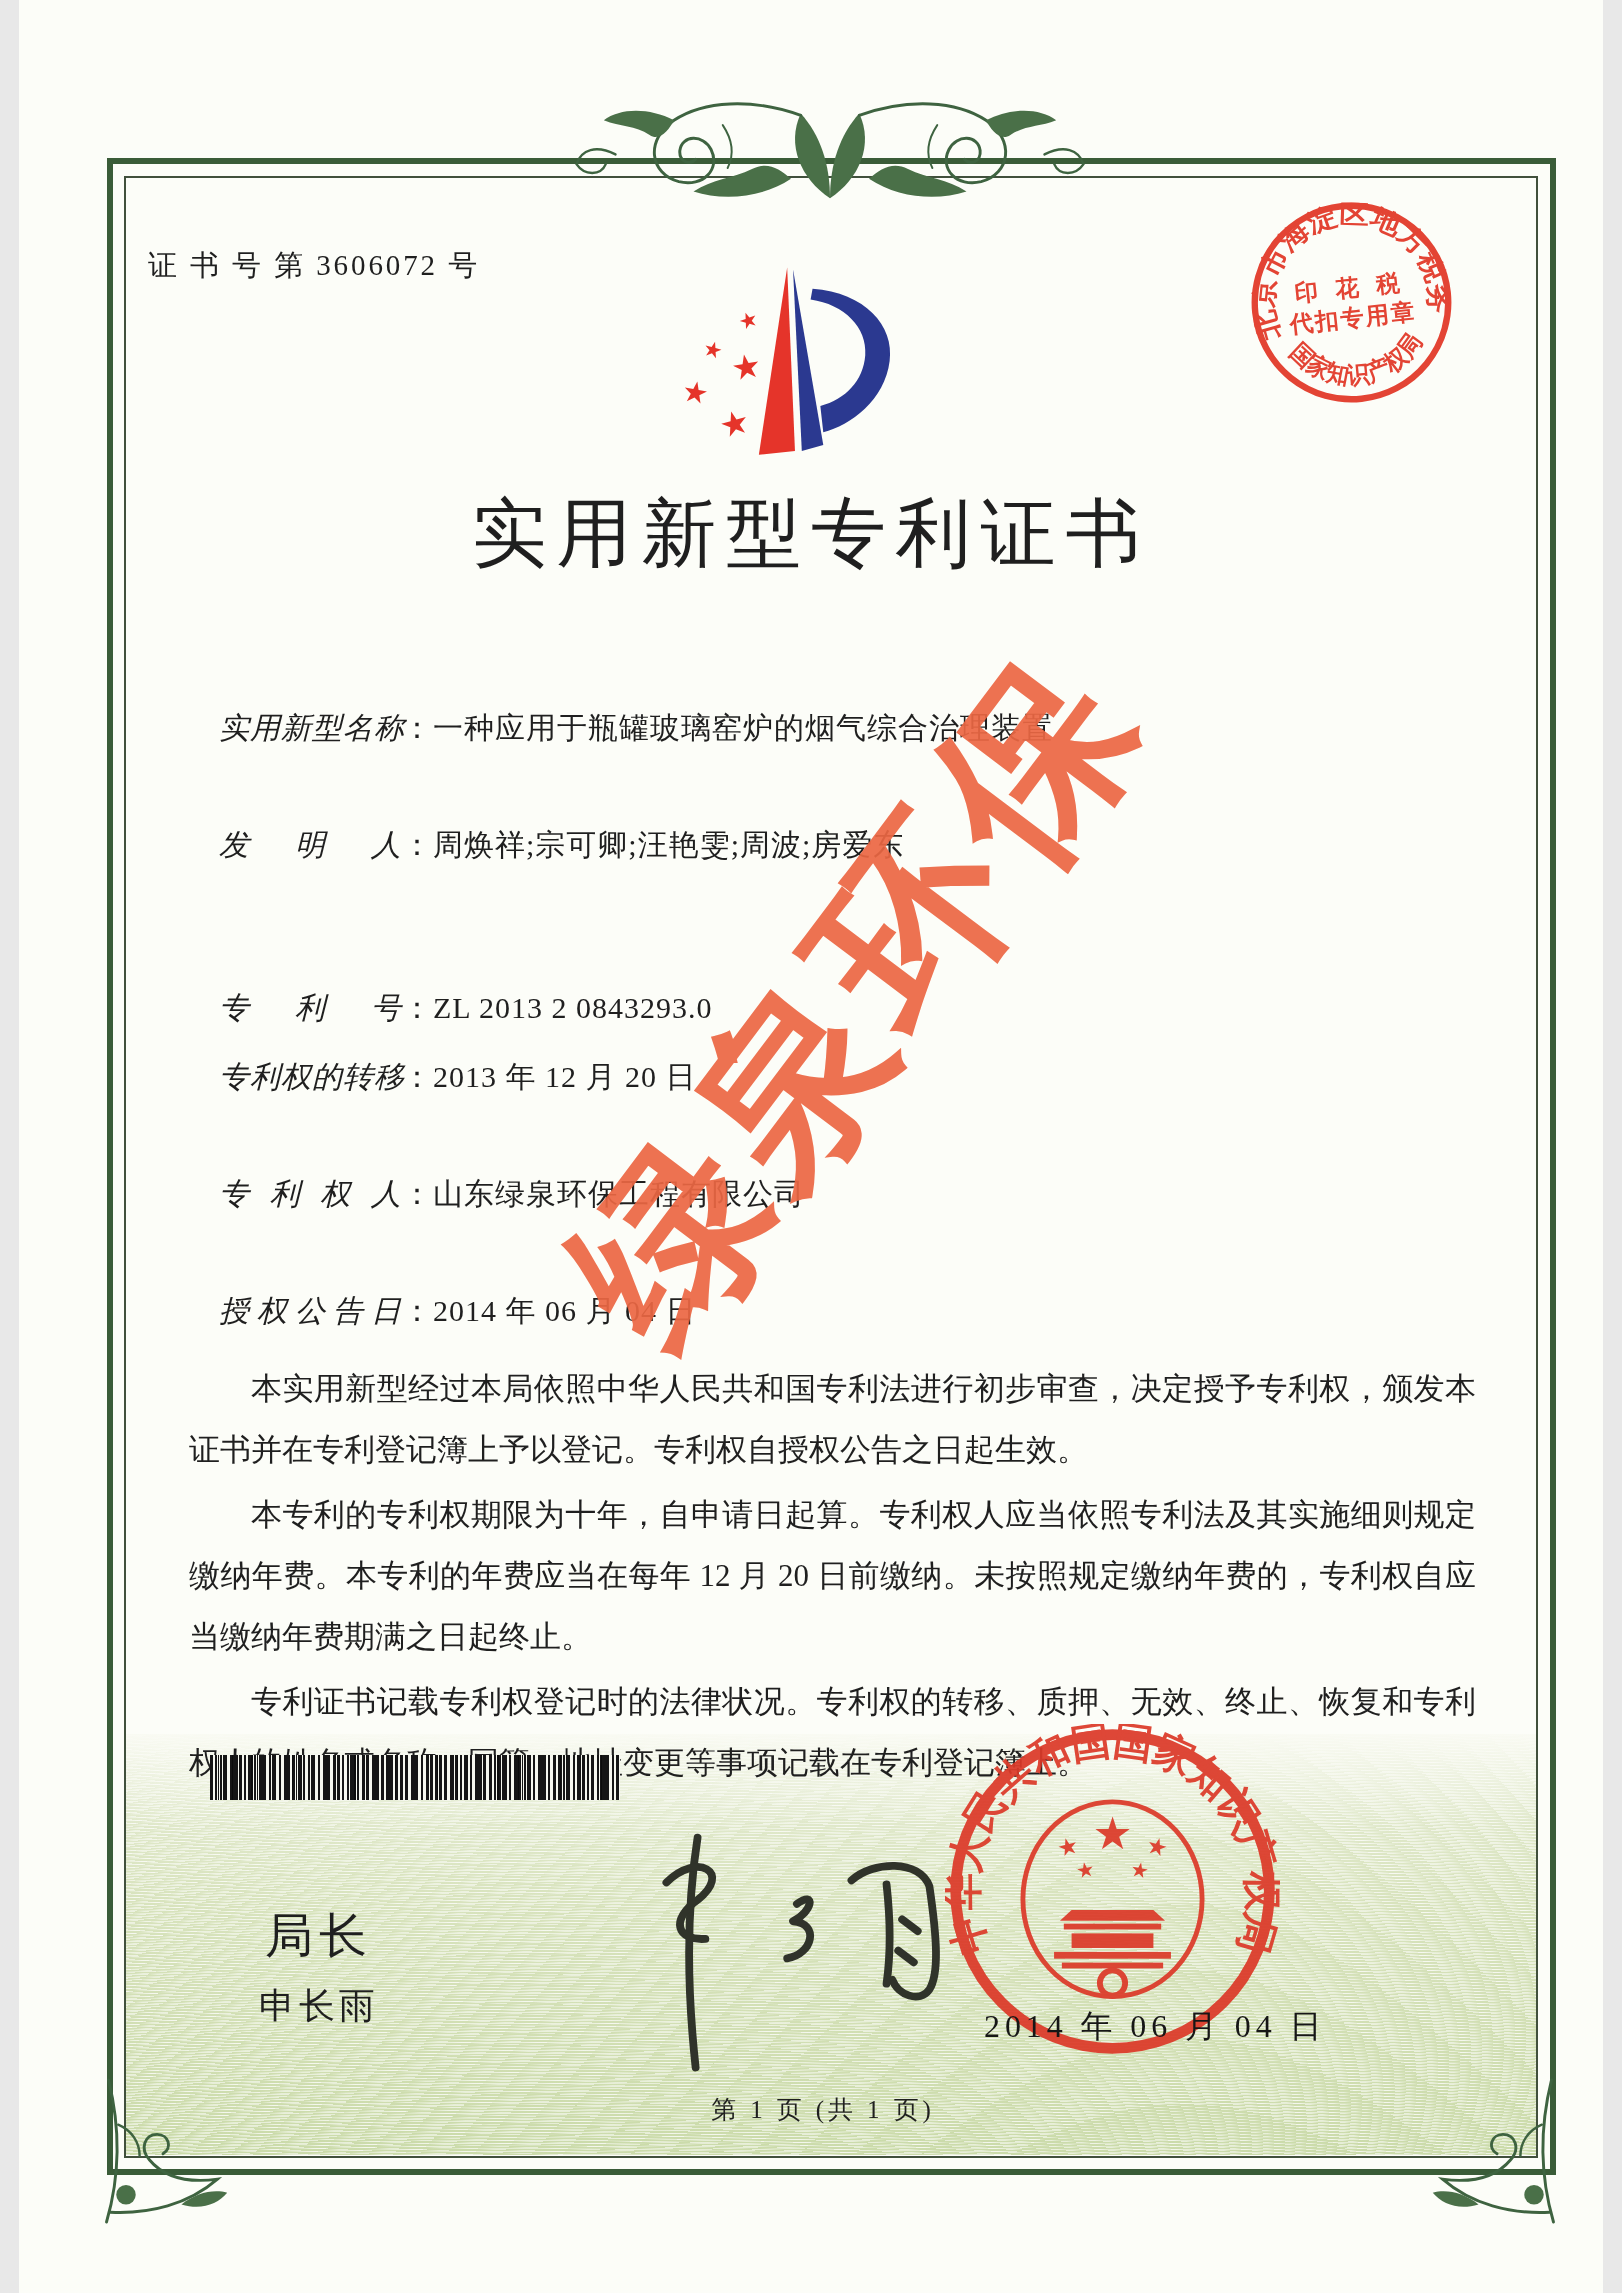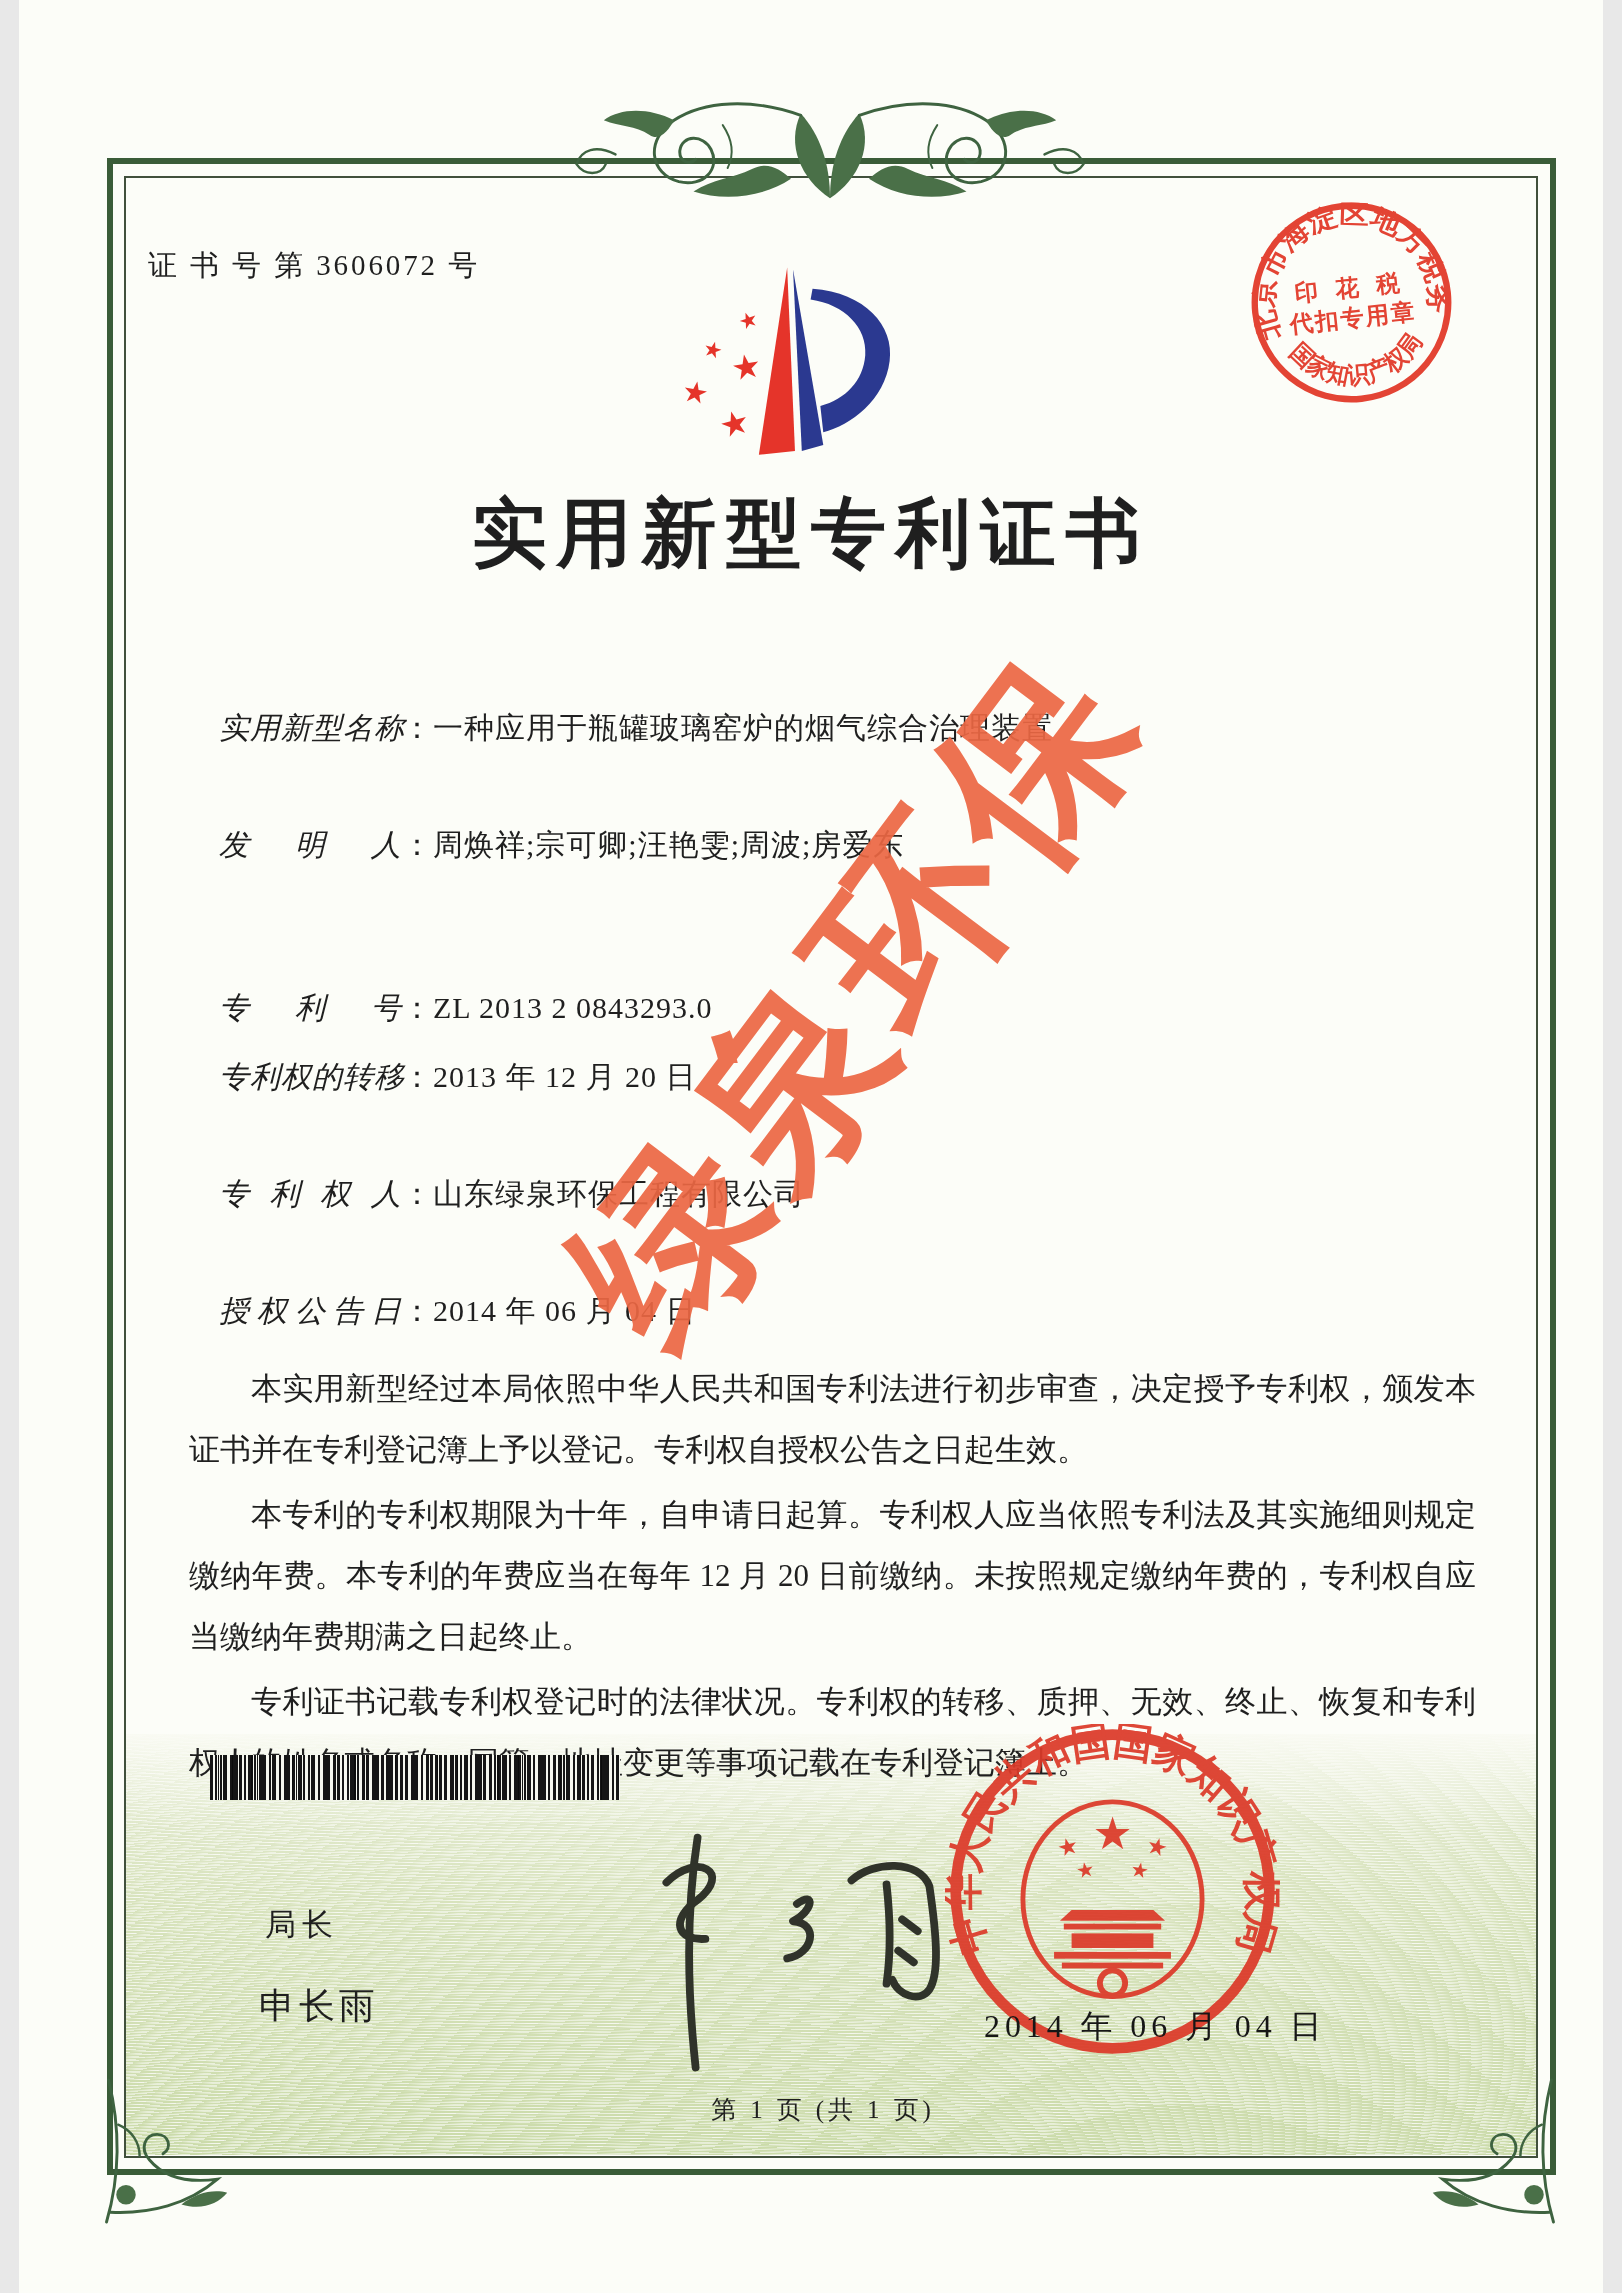--- a/index.html
+++ b/index.html
@@ -21,42 +21,42 @@
   .band{position:absolute;left:107px;top:1734px;width:1410px;height:421px;z-index:1;
     background:
       linear-gradient(180deg,rgba(250,251,244,.95) 0,rgba(250,251,244,.45) 41px,rgba(250,251,244,0) 93px),
       repeating-radial-gradient(120% 80% at 28% 175%,rgba(255,255,255,.55) 0 2px,rgba(255,255,255,0) 4.9px 13.7px),
       repeating-radial-gradient(130% 85% at 75% -75%,rgba(255,255,255,.5) 0 2px,rgba(255,255,255,0) 4.9px 15.6px),
       linear-gradient(180deg,#e8eed8 0,#d8e3bd 40%,#cbdbaa 100%);}
   
   .cert-no{position:absolute;left:129px;top:246px;font-size:29px;letter-spacing:2.9px;z-index:3;}
   .logo{position:absolute;left:612px;top:240px;width:285px;height:250px;z-index:3;}
   .title{position:absolute;left:0;right:0;top:484px;text-align:center;
-    font-size:75px;font-weight:700;letter-spacing:9.8px;z-index:3;}
+    font-size:75px;font-weight:400;letter-spacing:9.8px;z-index:3;}
   
   .field{position:absolute;left:200px;font-size:30px;letter-spacing:1px;z-index:3;white-space:nowrap;}
   .flabel{display:inline-block;width:183px;text-align:justify;text-align-last:justify;vertical-align:bottom;font-style:italic;}
   .f1{top:708px;} .f2{top:825px;} .f3{top:988px;} .f4{top:1057px;} .f5{top:1174px;} .f6{top:1291px;}
   
   .paras{position:absolute;left:166px;width:1295px;top:1354px;font-size:31px;
     line-height:61px;text-align:justify;z-index:3;}
   .paras p{margin:4px;text-indent:2em;}
   
   .watermark{position:absolute;left:419px;top:905px;width:839px;line-height:1;
     text-align:center;font-size:190px;font-weight:600;letter-spacing:9.8px;
     color:#ec6743;opacity:.92;transform:rotate(-53deg);z-index:4;pointer-events:none;}
   
   .barcode{position:absolute;left:191px;top:1755px;width:410px;height:45px;z-index:3;
     background-color:#f7f8f0;
     background-image:
       repeating-linear-gradient(90deg,#161616 0 2px,transparent 2px 4.9px),
       repeating-linear-gradient(90deg,#161616 0 1px,transparent 1px 7.8px),
       repeating-linear-gradient(90deg,#161616 0 2.9px,transparent 2.9px 12.7px),
       repeating-linear-gradient(90deg,#0c0c0c 0 2px,transparent 2px 20.5px);}
-  .sig-title{position:absolute;left:246px;top:1904px;font-size:31px;letter-spacing:5.9px;z-index:3;
+  .sig-title{position:absolute;left:246px;top:1904px;font-size:48px;letter-spacing:5.9px;z-index:3;
     font-family:"Liberation Sans","DejaVu Sans",sans-serif;}
   .sig-name{position:absolute;left:240px;top:1982px;font-size:36px;letter-spacing:3.9px;z-index:3;
     font-family:"Liberation Sans","DejaVu Sans",sans-serif;}
   .sig-script{position:absolute;left:532px;top:1822px;width:449px;height:263px;z-index:3;}
   .seal{position:absolute;left:926px;top:1724px;width:335px;height:335px;z-index:4;opacity:.93;}
   .issue-date{position:absolute;left:965px;top:2005px;font-size:32px;letter-spacing:4.9px;
     color:#161616;z-index:5;white-space:nowrap;}
   .page-info{position:absolute;left:0;right:0;top:2093px;text-align:center;
     font-size:25px;letter-spacing:3.9px;z-index:3;margin-left:24px;}
   

